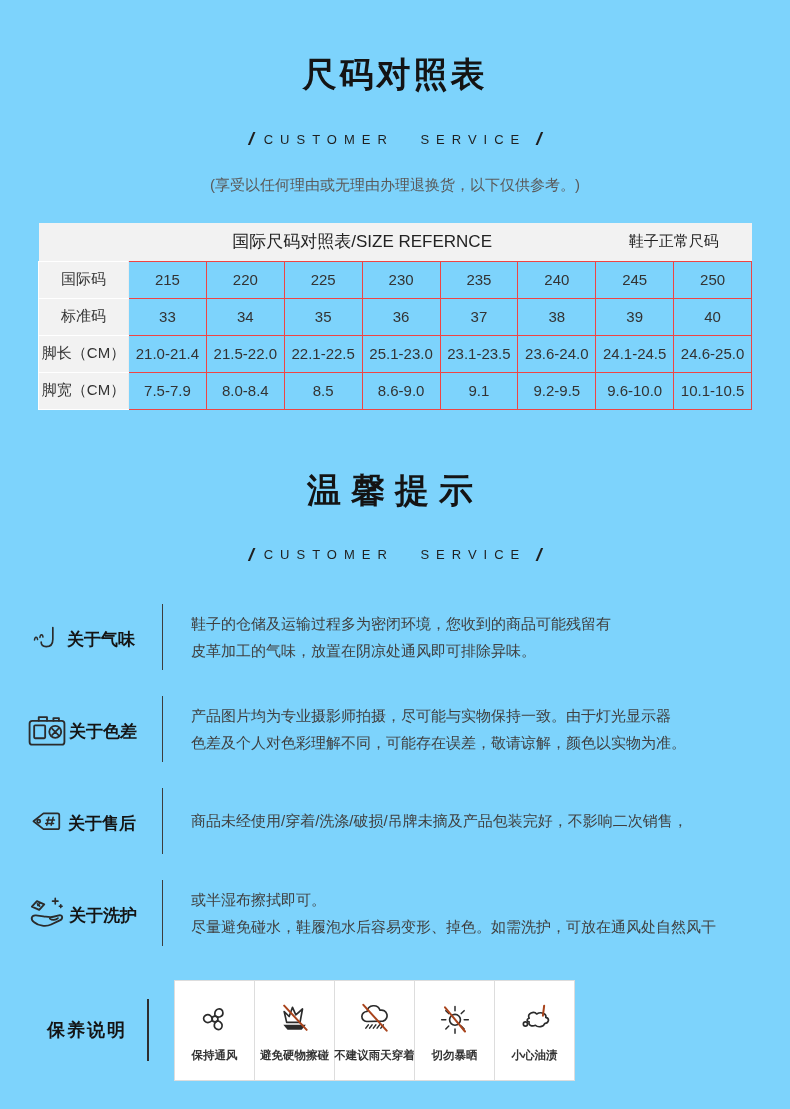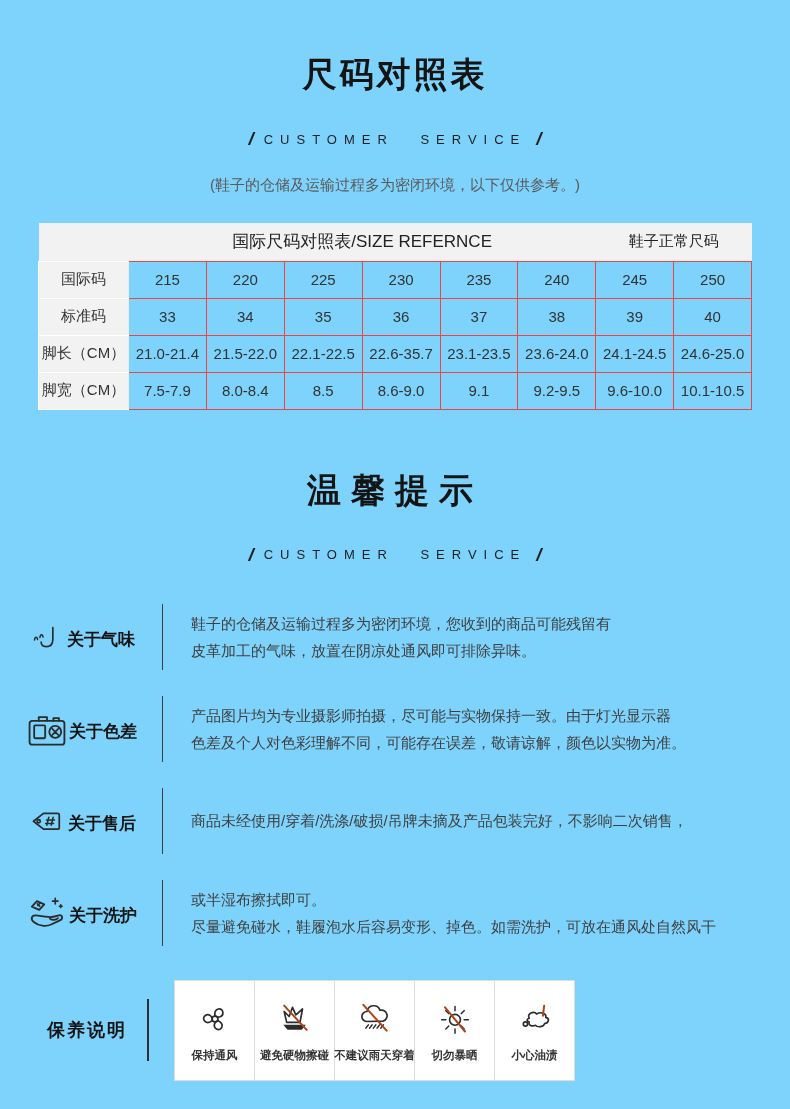--- a/index.html
+++ b/index.html
@@ -87,21 +87,21 @@
 
   <section>
     <h1 class="big-title title-1">尺码对照表</h1>
 
     <div class="subtitle">
       <span class="slash">/</span>
       <span class="sub-text">CUSTOMER SERVICE</span>
       <span class="slash">/</span>
     </div>
 
-    <p class="note">(鞋子的仓储及运输过程多为密闭环境，以下仅供参考。)</p>
+    <p class="note">(享受以任何理由或无理由办理退换货，以下仅供参考。)</p>
 
     <table class="size-table">
       <thead>
         <tr>
           <th class="corner"></th>
           <th class="main-h" colspan="6">国际尺码对照表/SIZE REFERNCE</th>
           <th class="right-h" colspan="2">鞋子正常尺码</th>
         </tr>
       </thead>
       <tbody>
@@ -125,21 +125,21 @@
           <td>37</td>
           <td>38</td>
           <td>39</td>
           <td>40</td>
         </tr>
         <tr>
           <td class="row-label">脚长（CM）</td>
           <td>21.0-21.4</td>
           <td>21.5-22.0</td>
           <td>22.1-22.5</td>
-          <td>22.6-35.7</td>
+          <td>25.1-23.0</td>
           <td>23.1-23.5</td>
           <td>23.6-24.0</td>
           <td>24.1-24.5</td>
           <td>24.6-25.0</td>
         </tr>
         <tr>
           <td class="row-label">脚宽（CM）</td>
           <td>7.5-7.9</td>
           <td>8.0-8.4</td>
           <td>8.5</td>

